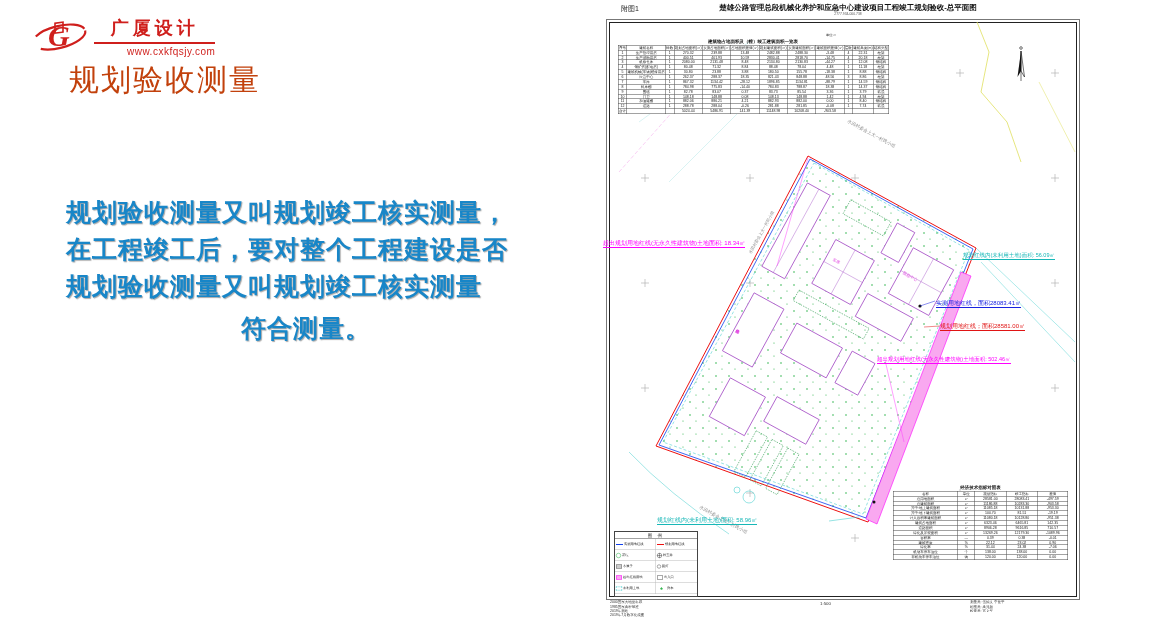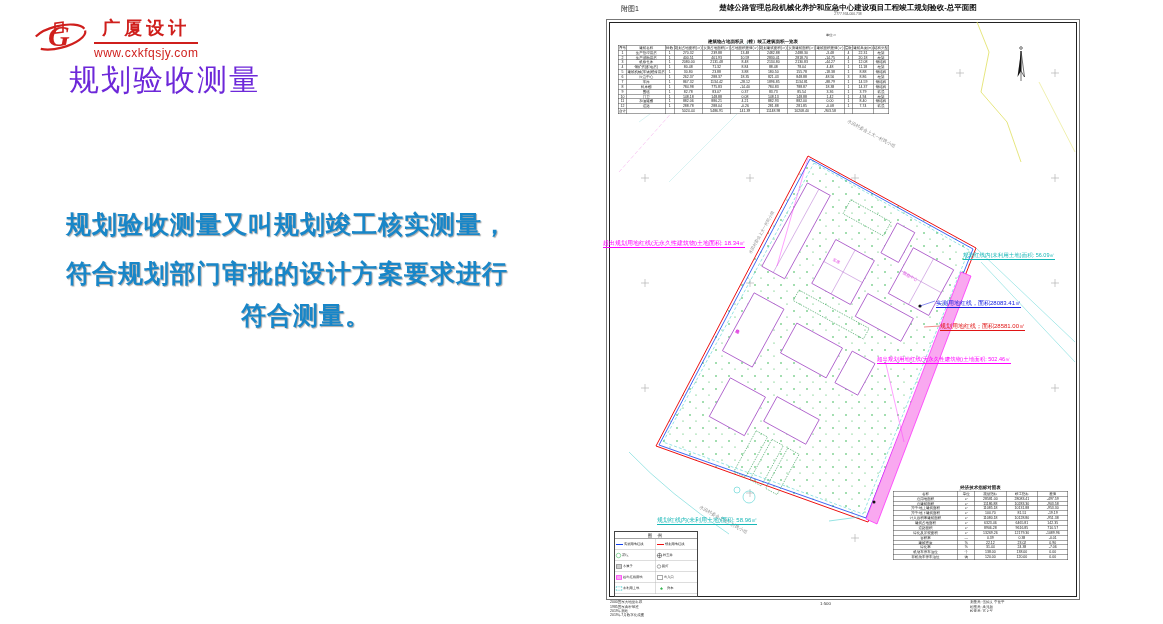--- a/index.html
+++ b/index.html
@@ -4,26 +4,26 @@
 <style>
   html,body{margin:0;padding:0;background:#fff;}
   .slide{position:relative;width:1163px;height:624px;background:#fff;overflow:hidden;
          font-family:"Liberation Sans",sans-serif;}
   
   .logo{position:absolute;left:28px;top:10px;display:flex;align-items:flex-start;}
   .logo-mark{width:62px;height:50px;}
   .logo-text{margin-left:4px;margin-top:6px;text-align:center;}
   .logo-cn{font-size:18px;font-weight:bold;color:#cf1f1c;letter-spacing:4px;
            border-bottom:2px solid #cf1f1c;padding-bottom:2px;}
-  .logo-url{font-size:12px;color:#cf1f1c;margin-top:2px;letter-spacing:0.5px;}
-  .page-title{position:absolute;left:69px;top:60px;font-size:30px;color:#6d28d9;letter-spacing:2px;}
+  .logo-url{font-size:10px;color:#cf1f1c;margin-top:2px;letter-spacing:0.5px;margin-left:33px;}
+  .page-title{position:absolute;left:69px;top:60px;font-size:30px;color:#c2410c;letter-spacing:2px;}
   .page-subtitle{position:absolute;left:70px;top:99px;font-size:17px;color:#909090;}
   .intro{position:absolute;left:66px;top:194px;width:480px;color:#1886c8;font-weight:bold;
          font-size:25px;letter-spacing:1px;text-shadow:1px 1px 1px rgba(60,60,60,0.45);}
-  .intro div{line-height:37px;margin-top:12px;}
+  .intro div{line-height:37px;}
   .intro div:last-child{margin-top:5px;text-align:center;}
   
   .sheet{position:absolute;left:598px;top:0;width:487px;height:440px;}
   .fig-no{position:absolute;left:23px;top:4px;font-size:7px;color:#222;}
   .sheet-title{position:absolute;left:50px;top:3px;width:400px;text-align:center;
                font-size:7.5px;font-weight:600;color:#111;}
   .sheet-docno{position:absolute;left:50px;top:12px;width:400px;text-align:center;
                font-size:8px;transform:scale(0.42);transform-origin:center top;color:#555;}
   .frame-outer{position:absolute;left:8px;top:19px;width:472px;height:579px;border:0.5px solid #777;}
   .frame-inner{position:absolute;left:11px;top:22px;width:466px;height:573px;border:1.3px solid #222;}
@@ -93,21 +93,22 @@
     <div class="logo-text">
       <div class="logo-cn">广厦设计</div>
       <div class="logo-url">www.cxkfqsjy.com</div>
     </div>
   </div>
 
   <div class="page-title">规划验收测量</div>
 
   <div class="intro">
     <div>规划验收测量又叫规划竣工核实测量，</div>
-    <div>符合规划部门审批的设计方案要求进行</div>
+    <div>在工程竣工后，要对整个工程建设是否</div>
+    <div>规划验收测量又叫规划竣工核实测量</div>
     <div>符合测量。</div>
   </div>
 
   <div class="sheet">
     <div class="fig-no">附图1</div>
     <div class="sheet-title">楚雄公路管理总段机械化养护和应急中心建设项目工程竣工规划验收-总平面图</div>
     <div class="sheet-docno">2777.934-000.738</div>
     <div class="frame-outer"></div>
     <div class="frame-inner"></div>
 

